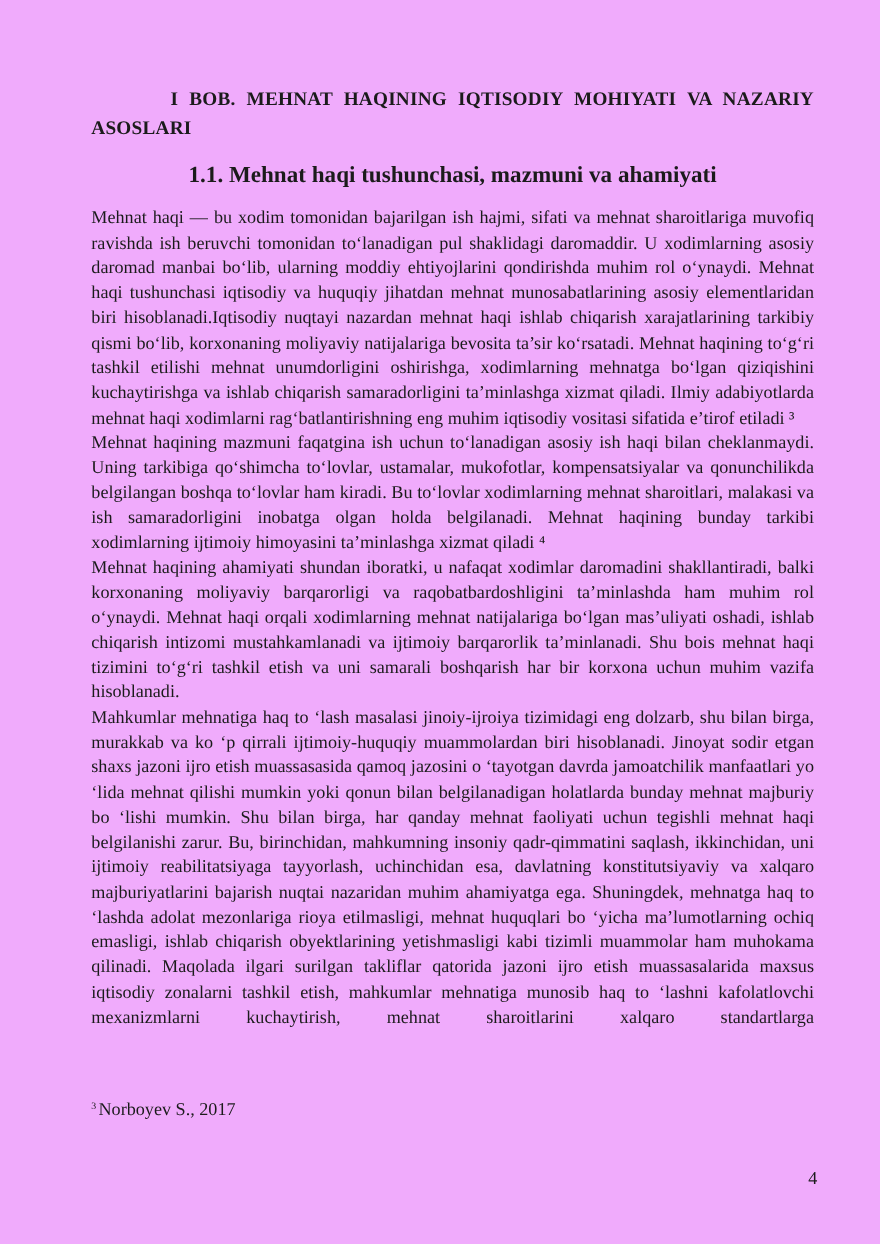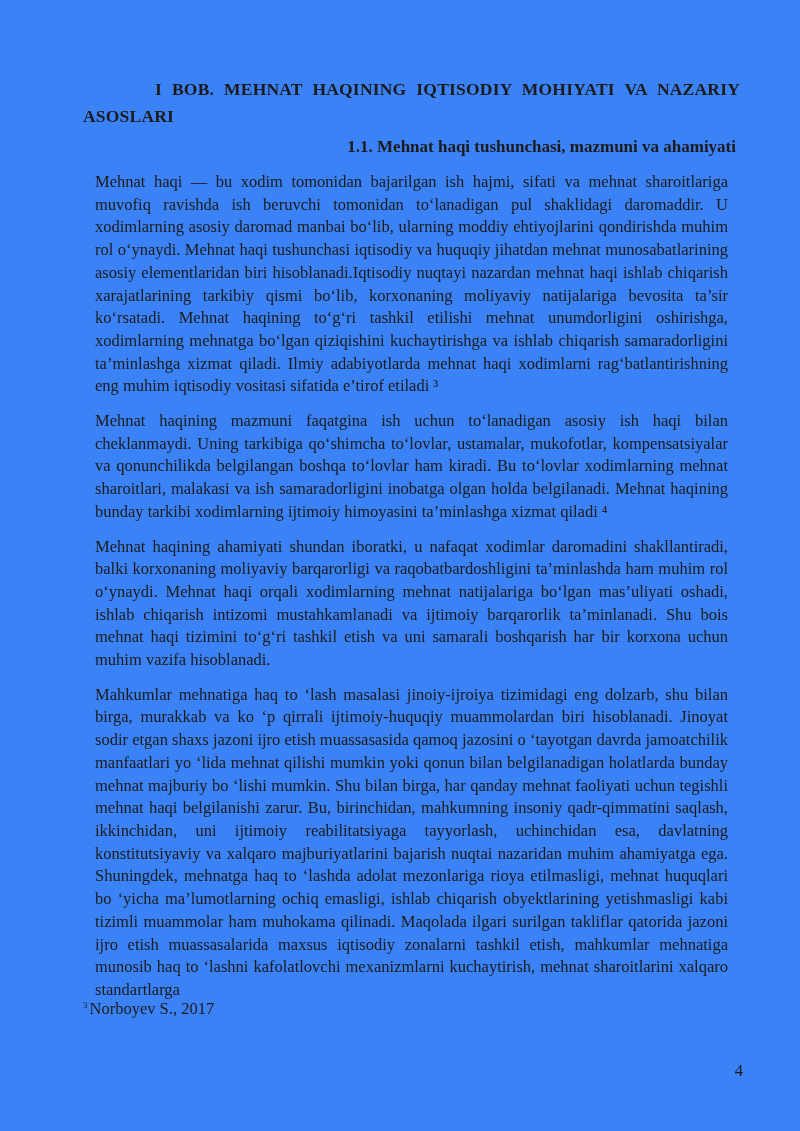--- a/index.html
+++ b/index.html
@@ -4,21 +4,21 @@
 <style>
   html, body {
     margin: 0;
     padding: 0;
     background: #ffffff;
   }
   .page {
     position: relative;
     width: 800px;
     height: 1131px;
-    background: #3b82f6;
+    background: #f0abfc;
     color: #1b1b1b;
     font-family: "Liberation Serif", "DejaVu Serif", serif;
     overflow: hidden;
     box-sizing: border-box;
   }
   .content {
     position: absolute;
     left: 83px;
     top: 76px;
     width: 657px;
@@ -26,28 +26,28 @@
   .chapter-title {
     margin: 0 0 4px 0;
     font-size: 17.5px;
     font-weight: bold;
     line-height: 27px;
     text-align: justify;
     text-indent: 72px;
     letter-spacing: 0.2px;
   }
   .section-heading {
-    margin: 4px;
-    font-size: 17px;
+    margin: 16px;
+    font-size: 21px;
     font-weight: bold;
     line-height: 25px;
-    text-align: right;
+    text-align: center;
   }
   .body-para {
-    margin: 12px;
+    margin: 0;
     font-size: 16.5px;
     line-height: 22.7px;
     text-align: justify;
   }
   .justify-last {
     text-align-last: justify;
   }
   .footnotes {
     position: absolute;
     left: 83px;

